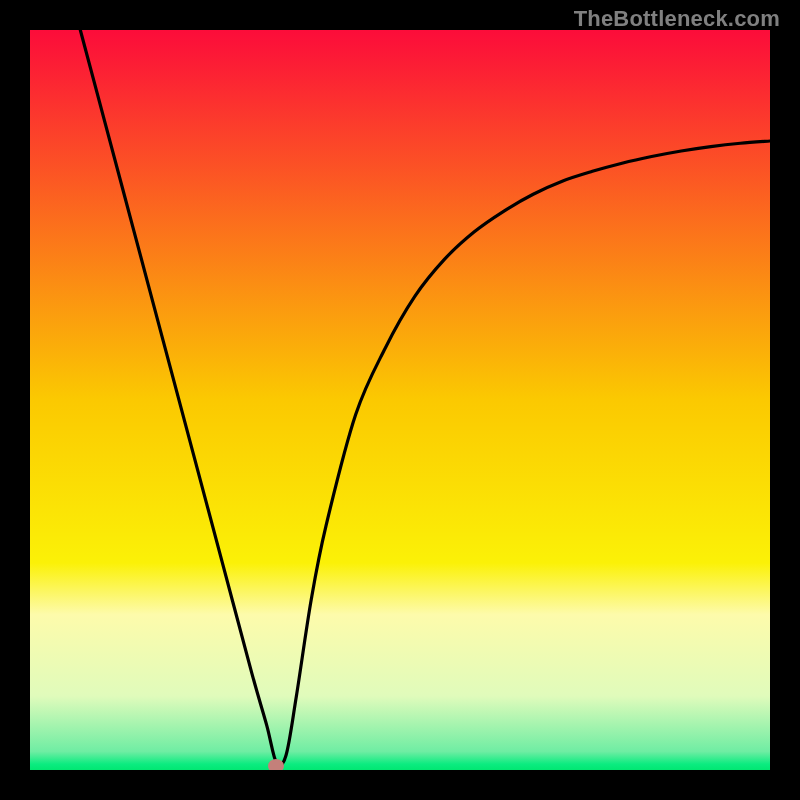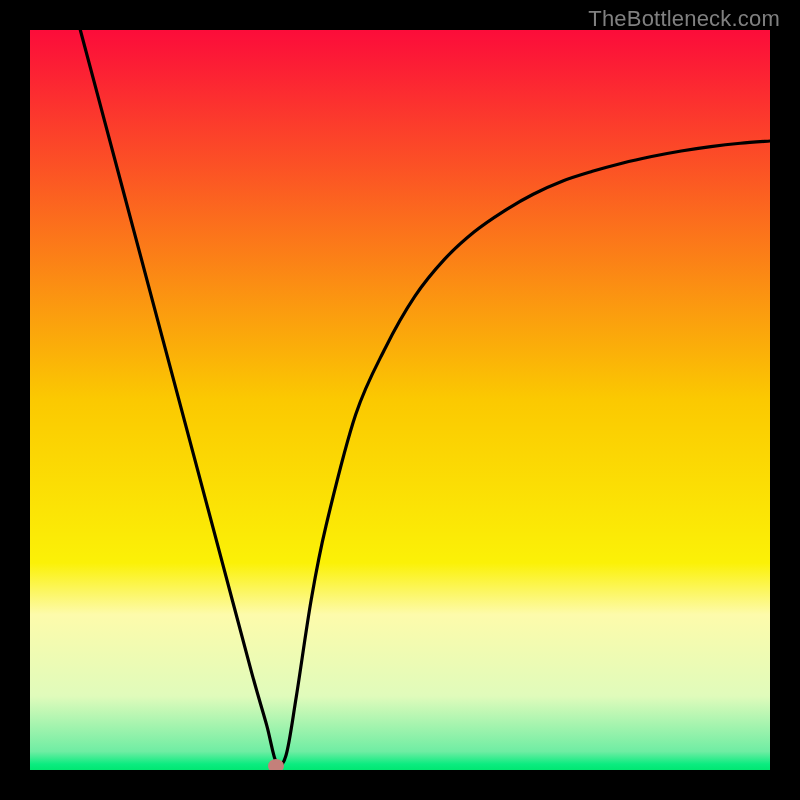--- a/index.html
+++ b/index.html
@@ -25,21 +25,21 @@
     width: 740px;
     height: 740px;
     overflow: hidden;
   }
   .watermark {
     position: absolute;
     top: 6px;
     right: 20px;
     font-family: Arial, Helvetica, sans-serif;
     font-size: 22px;
-    font-weight: 400;
+    font-weight: 700;
     color: #808080;
     letter-spacing: 0.2px;
     white-space: nowrap;
   }
   .minimum-marker {
     position: absolute;
     width: 16px;
     height: 14px;
     border-radius: 50% / 50%;
     background: #c4807a;

